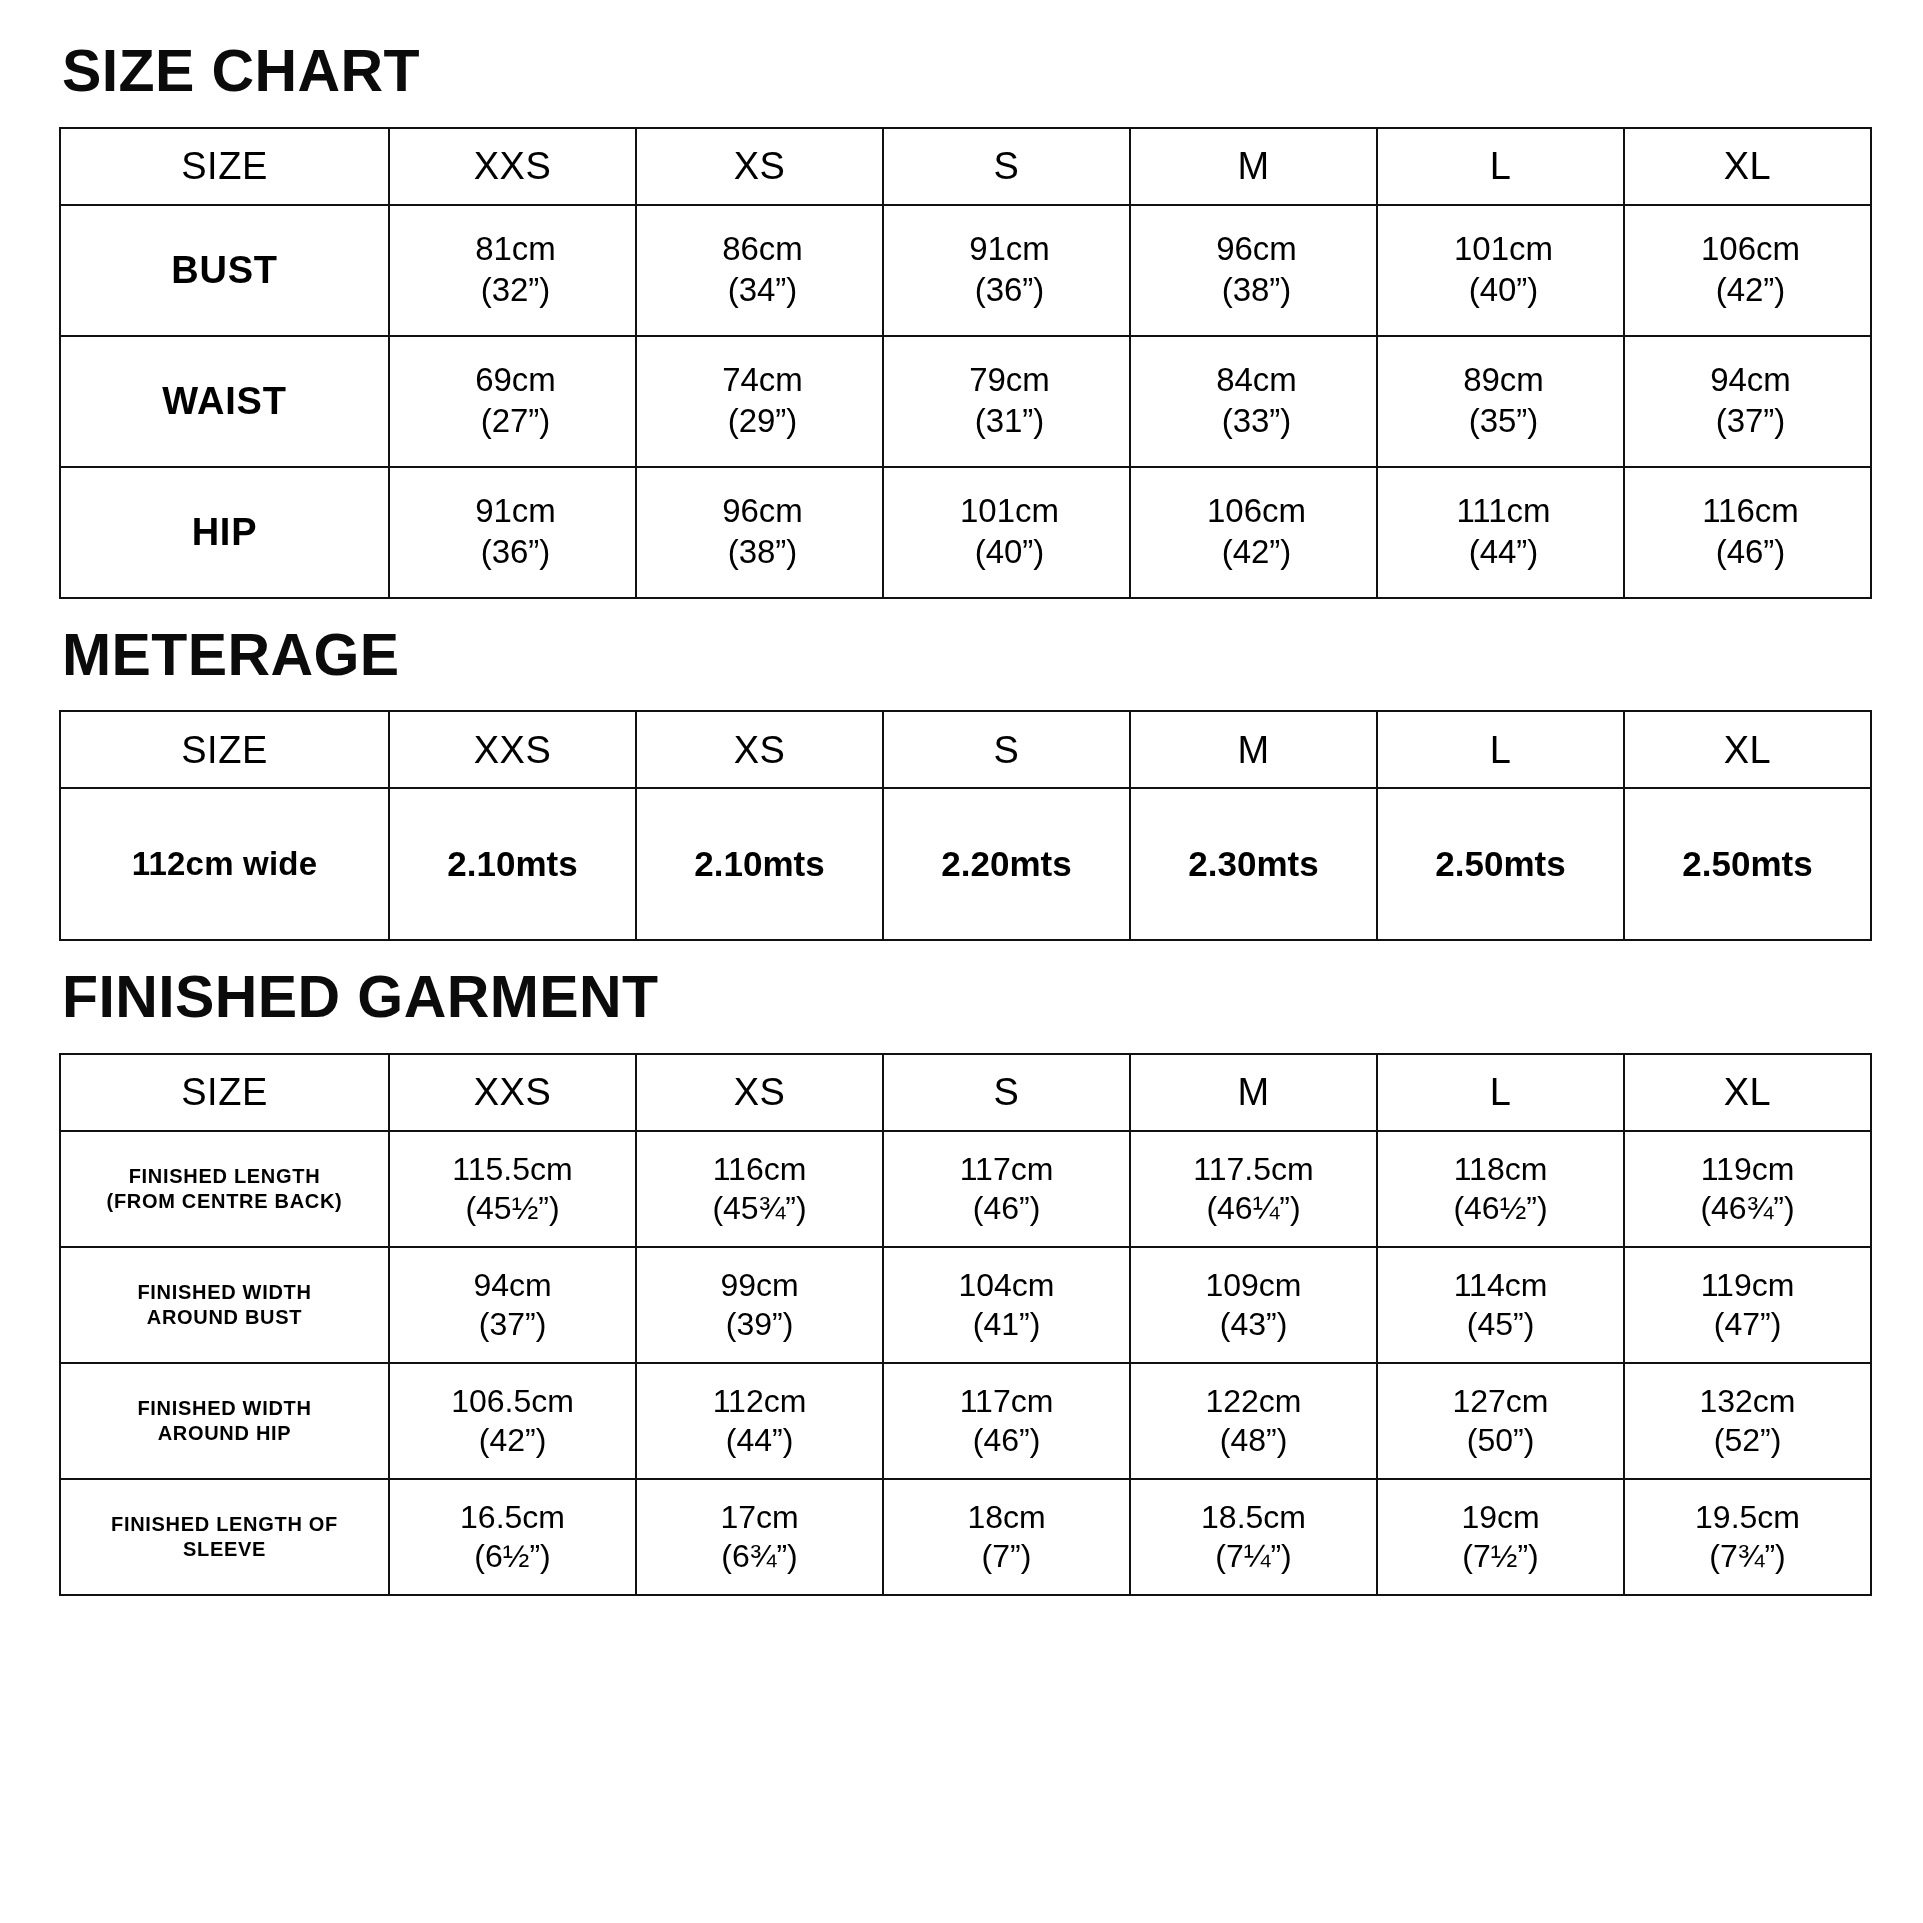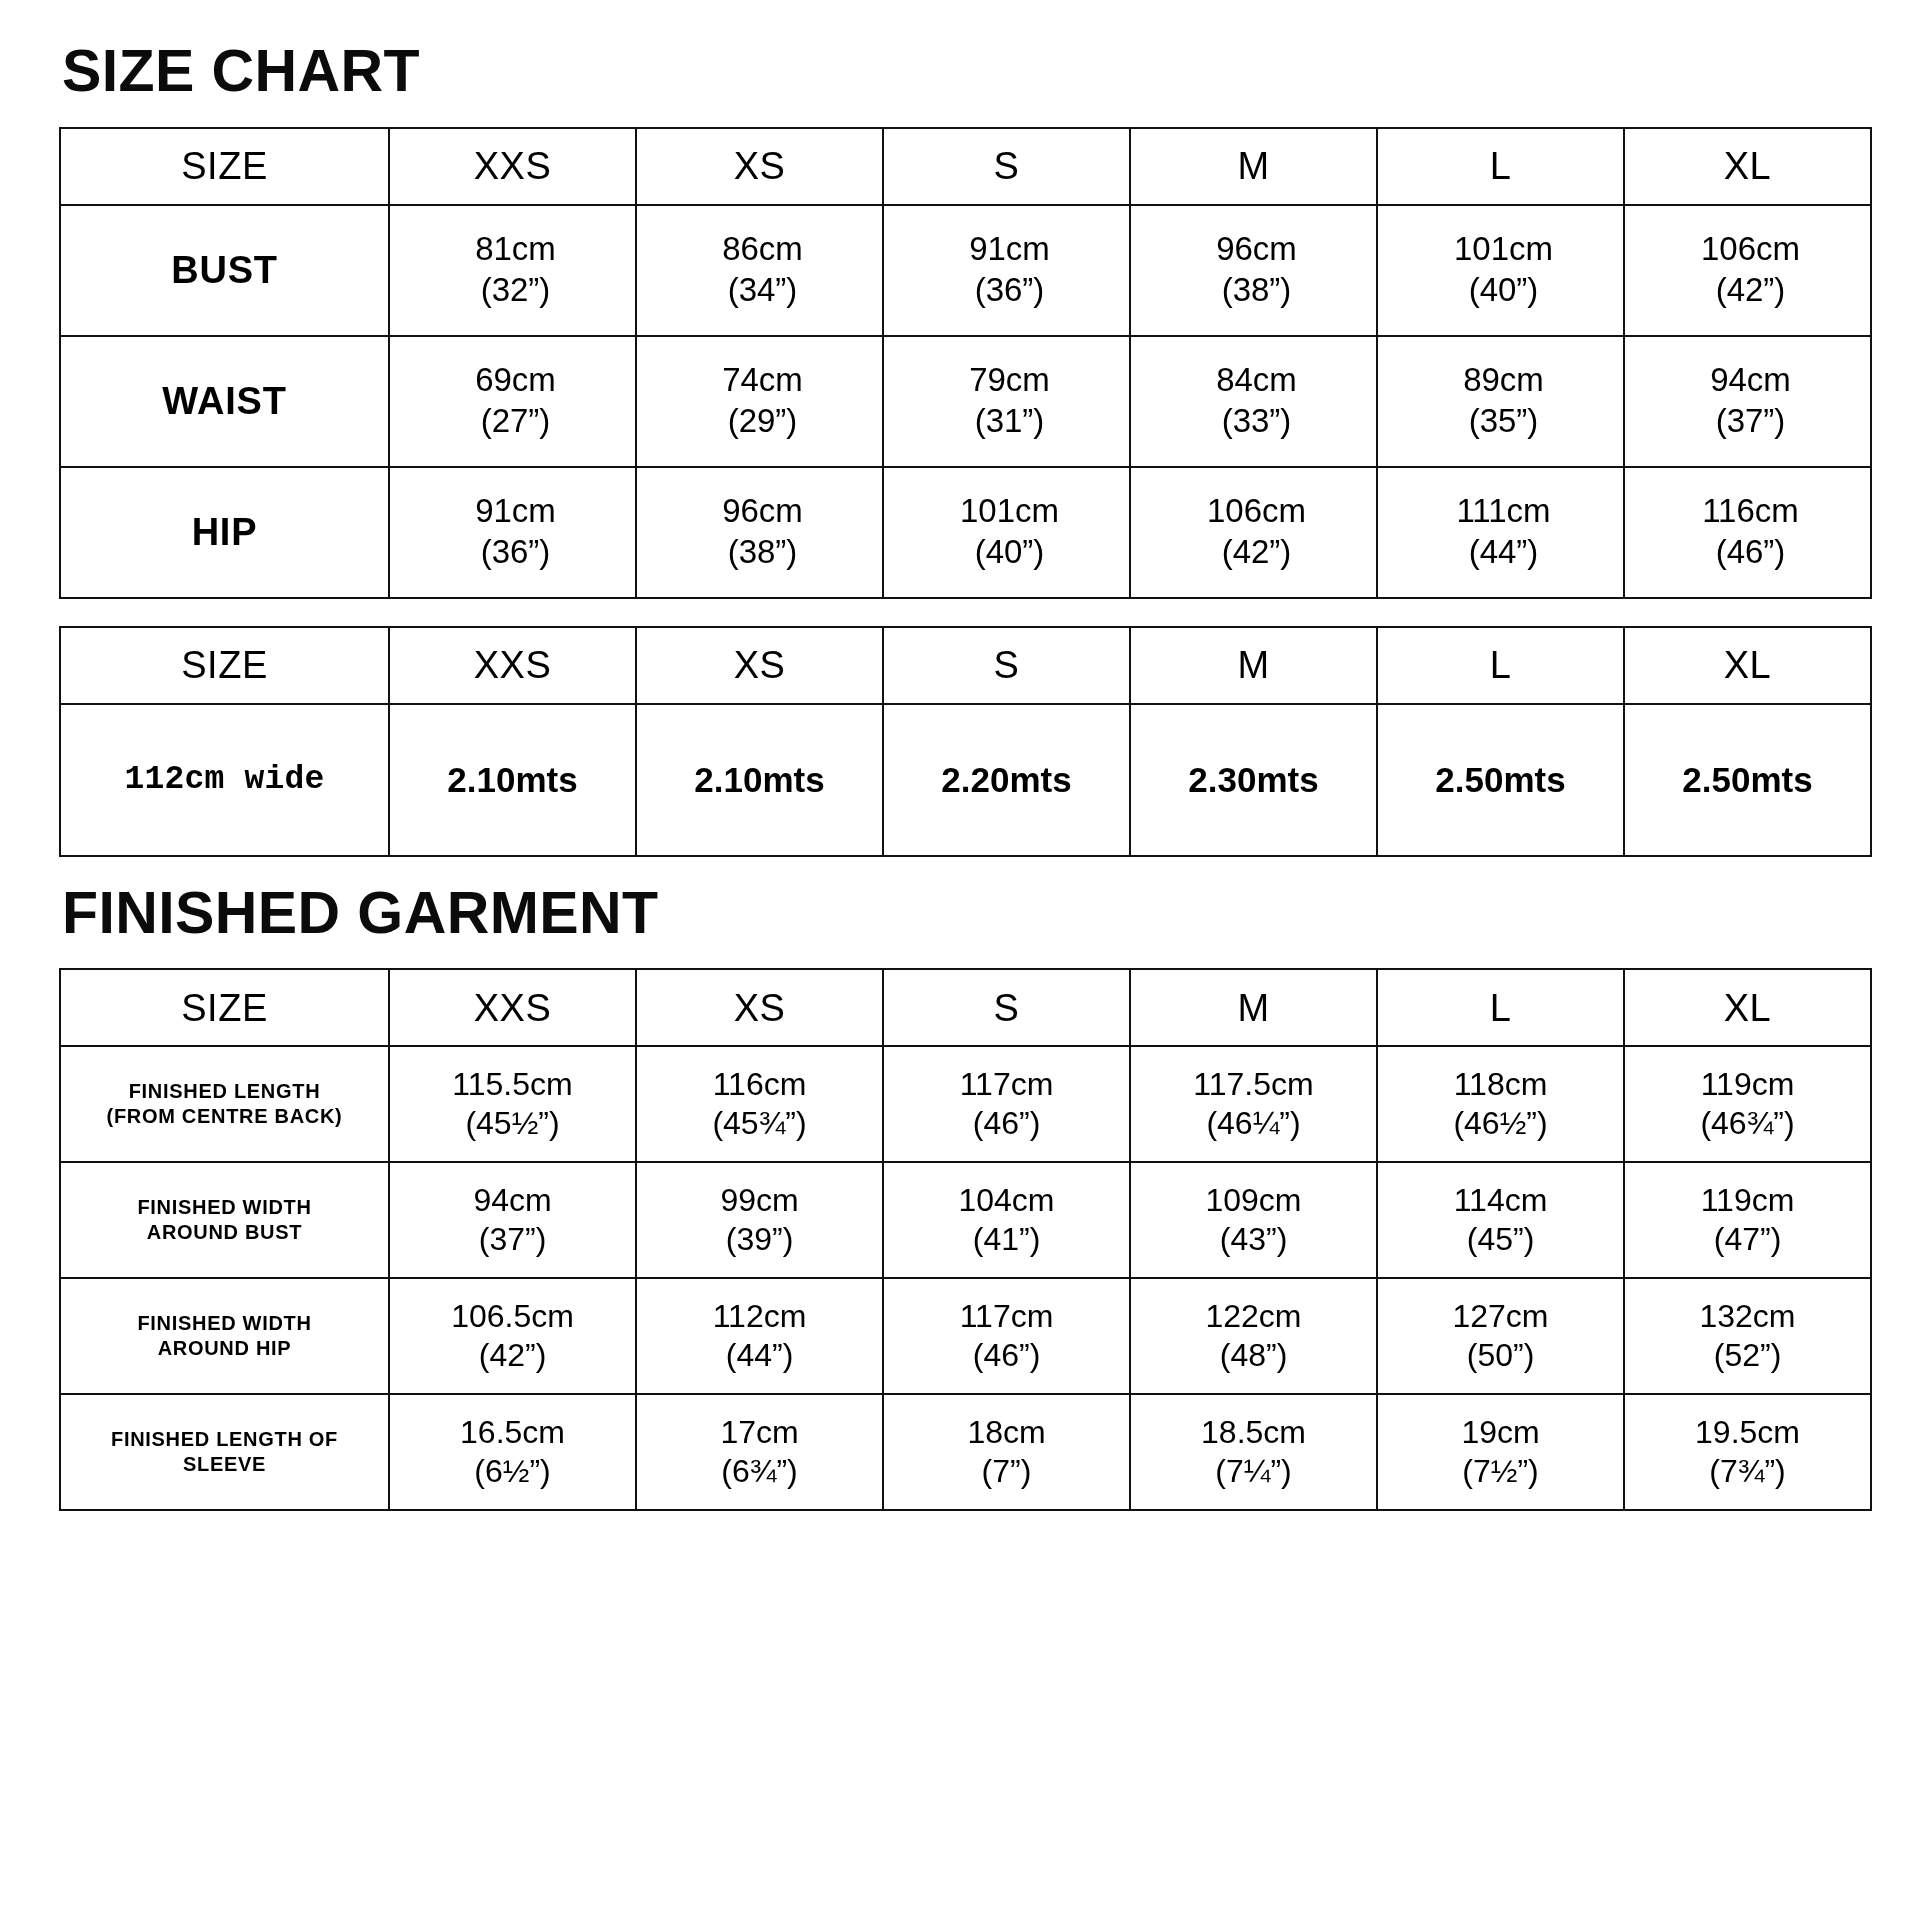--- a/index.html
+++ b/index.html
@@ -80,21 +80,20 @@
   }
   .val .l1 { display: block; }
   .val .l2 { display: block; }
 
   
   .t-meterage tbody td { height: 150px; font-weight: bold; }
   .t-meterage .rowlabel {
     font-size: 33px;
     font-weight: 700;
     letter-spacing: 0.2px;
-    font-family: Liberation Mono, monospace;
   }
   .t-meterage .val { font-size: 35px; }
 
   
   .t-finished tbody td { height: 114px; }
   .t-finished .rowlabel {
     font-size: 20px;
     font-weight: 700;
     letter-spacing: 0.7px;
     line-height: 1.25;
@@ -216,20 +215,21 @@
           <td class="val">
               <span class="l1">116cm</span>
               <span class="l2">(46”)</span>
             </td>
         </tr>
       </tbody>
     </table>
   </div>
 
   <div class="section sec-meterage">
+    <h1 class="section-title">METERAGE</h1>
 
     <table class="grid t-meterage">
       <colgroup>
         <col class="c-label">
           <col class="c-size">
           <col class="c-size">
           <col class="c-size">
         <col class="c-size">
           <col class="c-size">
           <col class="c-size">

